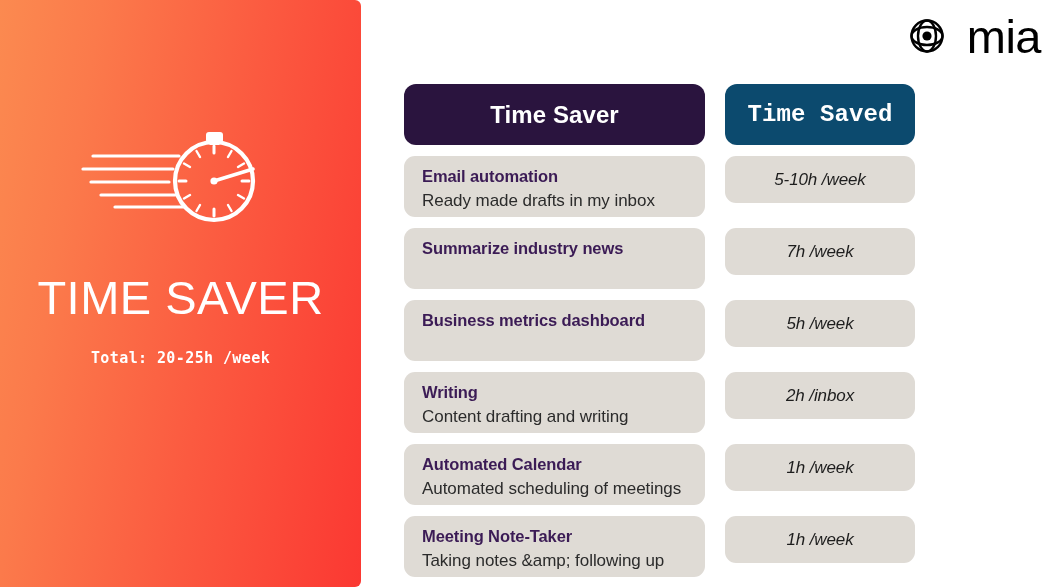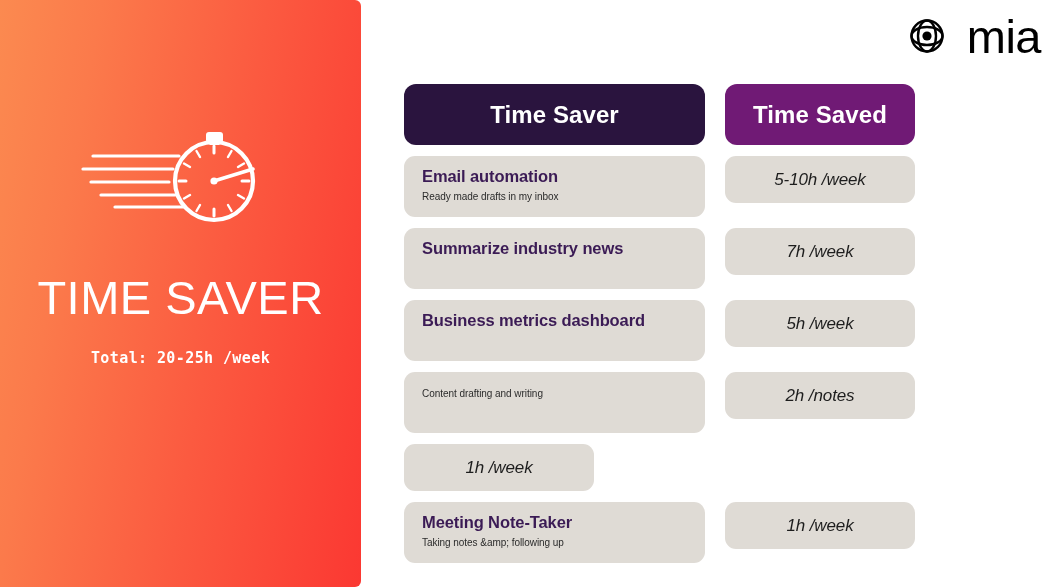--- a/index.html
+++ b/index.html
@@ -104,21 +104,21 @@
     height: 61px;
     display: flex;
     align-items: center;
     justify-content: center;
     color: #ffffff;
     font-weight: 700;
     font-size: 24px;
     letter-spacing: 0.1px;
   }
   .hdr-saver { background: #2A143E; }
-  .hdr-saved { background: #701a75; }
+  .hdr-saved { background: #0c4a6e; font-family: Liberation Mono, monospace; }
 
   .cell {
     background: #DFDBD5;
     border-radius: 11px;
     box-sizing: border-box;
   }
   .cell-left {
     height: 61px;
     padding: 11px 16px 0 18px;
   }
@@ -133,21 +133,21 @@
   .task-title {
     color: #3B1B55;
     font-weight: 700;
     font-size: 16.5px;
     line-height: 1.18;
     letter-spacing: -0.1px;
   }
   .task-desc {
     color: #2B2B2B;
     font-weight: 400;
-    font-size: 10px;
+    font-size: 17px;
     line-height: 1.35;
     margin-top: 4px;
     letter-spacing: -0.05px;
   }
   .time-value {
     color: #1D1D1D;
     font-weight: 400;
     font-size: 17px;
     letter-spacing: -0.1px;
   }
@@ -239,28 +239,33 @@
       <div class="col-left cell cell-left">
         <div class="task-title">Business metrics dashboard</div>
       </div>
       <div class="col-right cell cell-right">
         <span class="time-value">5h /week</span>
       </div>
     </div>
 
     <div class="trow">
       <div class="col-left cell cell-left">
+        <div class="task-title">Writing</div>
         <div class="task-desc">Content drafting and writing</div>
       </div>
       <div class="col-right cell cell-right">
-        <span class="time-value">2h /notes</span>
-      </div>
-    </div>
-
-    <div class="trow">
+        <span class="time-value">2h /inbox</span>
+      </div>
+    </div>
+
+    <div class="trow">
+      <div class="col-left cell cell-left">
+        <div class="task-title">Automated Calendar</div>
+        <div class="task-desc">Automated scheduling of meetings</div>
+      </div>
       <div class="col-right cell cell-right">
         <span class="time-value">1h /week</span>
       </div>
     </div>
 
     <div class="trow">
       <div class="col-left cell cell-left">
         <div class="task-title">Meeting Note-Taker</div>
         <div class="task-desc">Taking notes &amp;amp; following up</div>
       </div>

